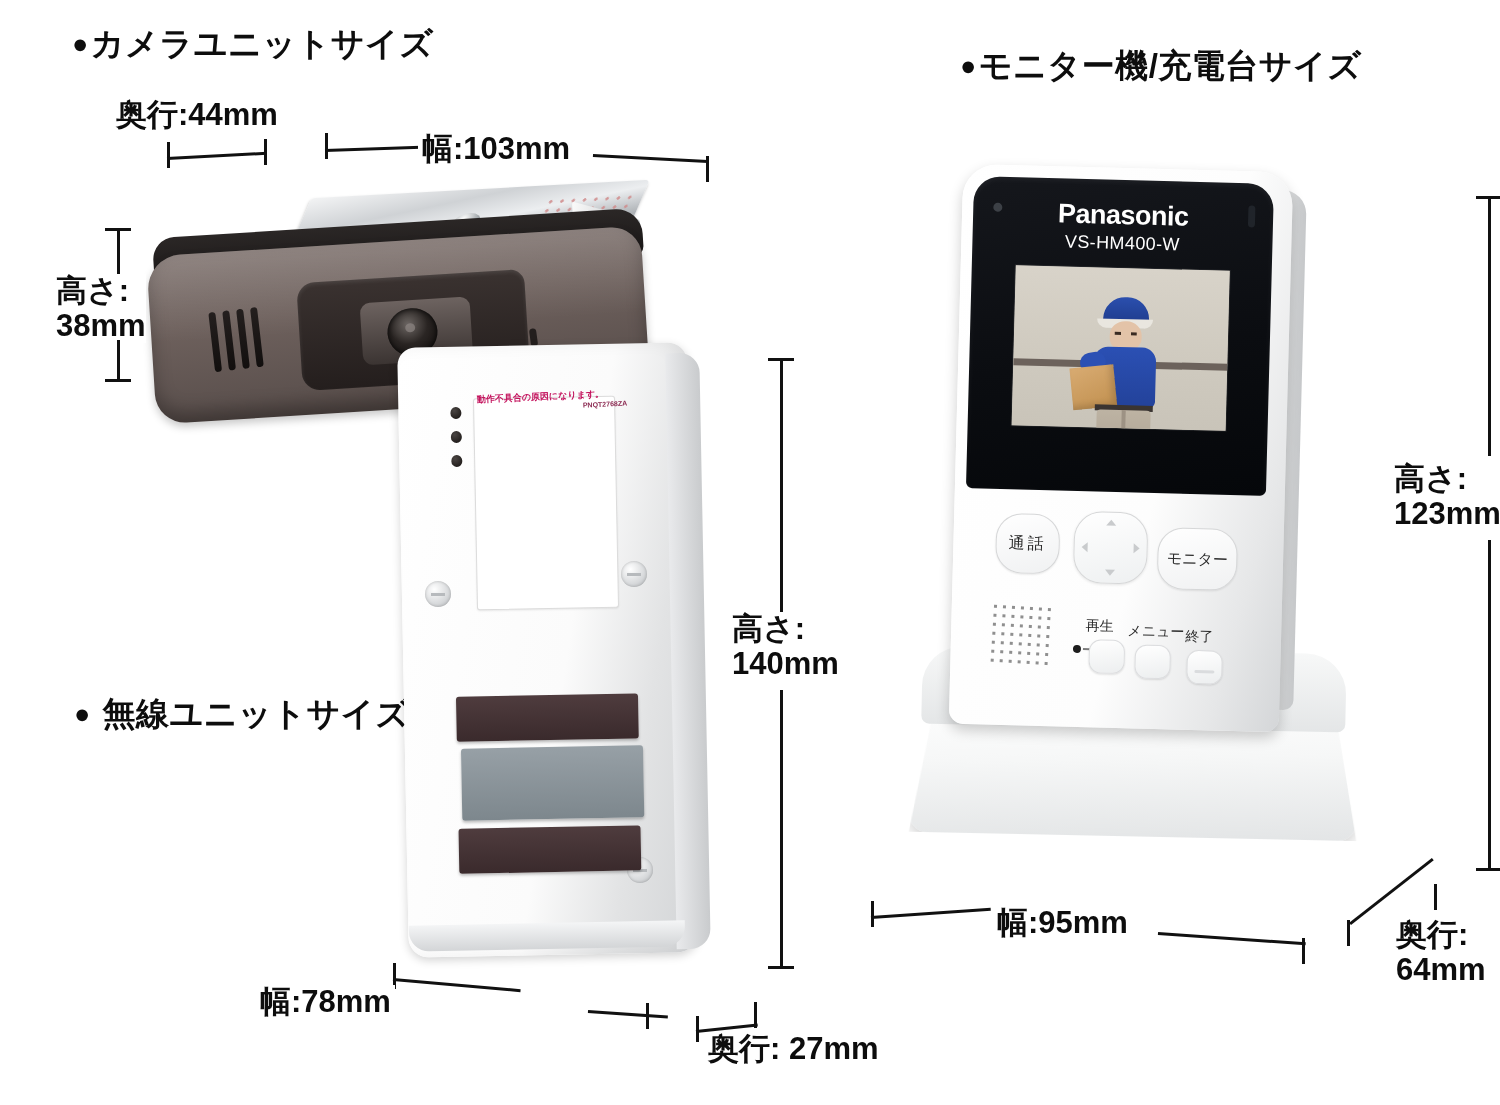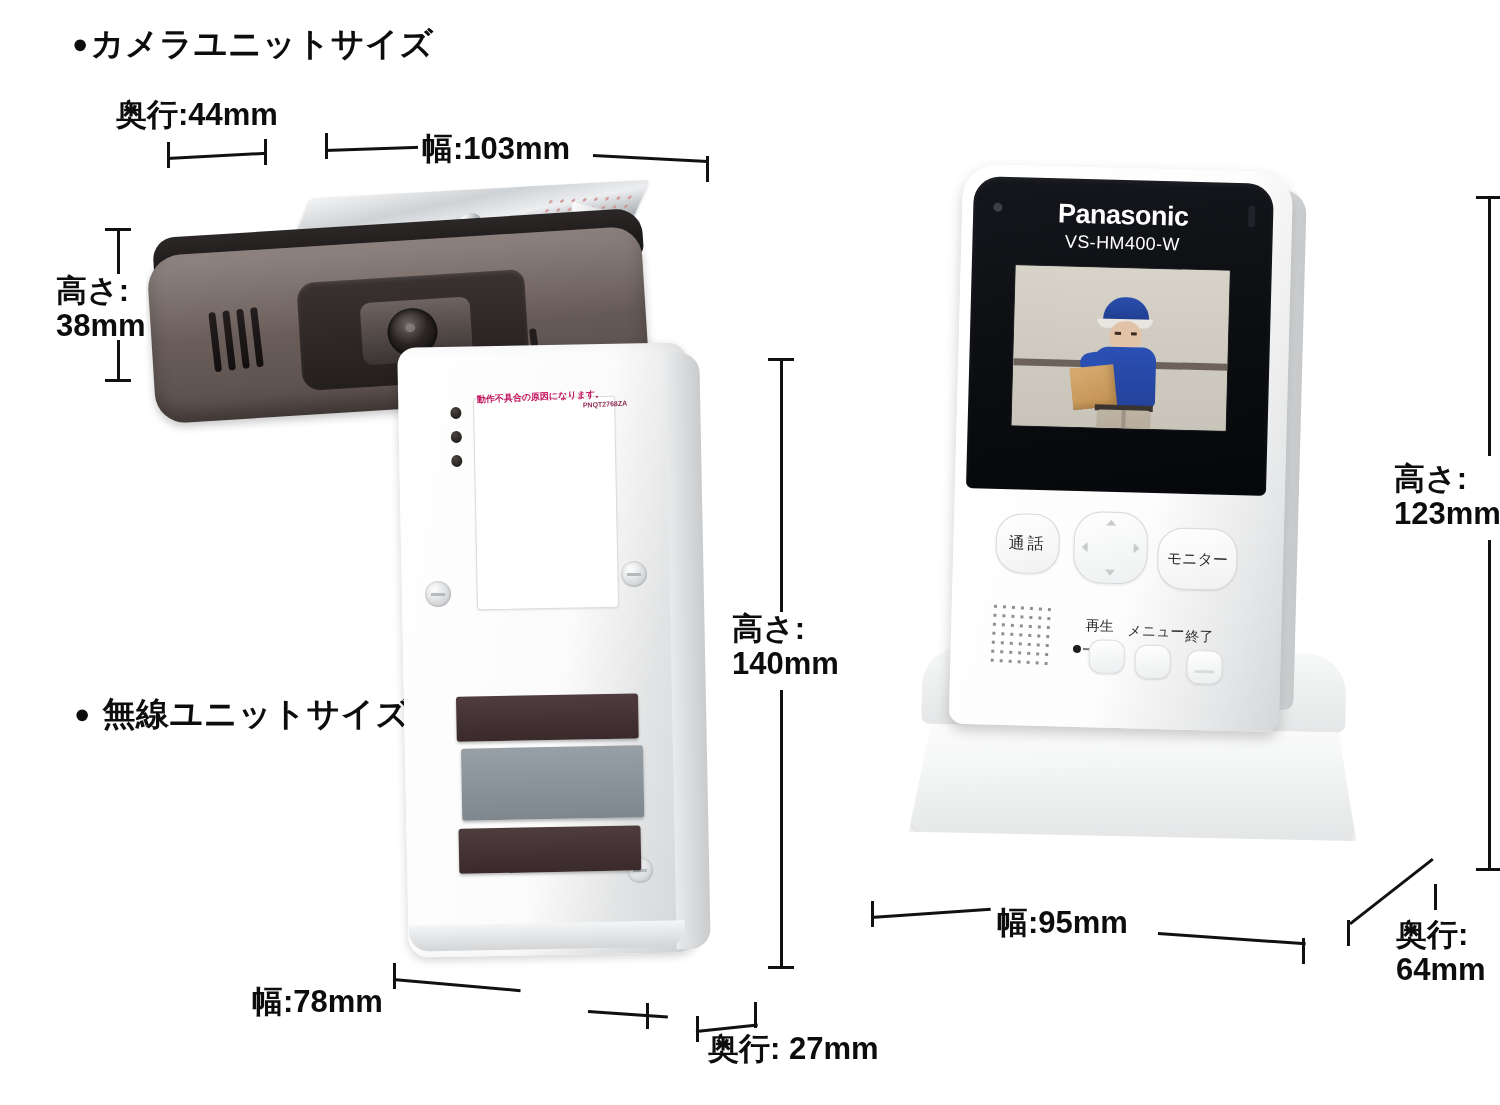--- a/index.html
+++ b/index.html
@@ -319,20 +319,23 @@
 </style>
 </head>
 <body>
 
 <div class="stage">
 
   <div class="abs heading" style="left:24px;top:22px;">
     <span class="bullet">●</span><span>カメラユニットサイズ</span>
   </div>
 
+  <div class="abs heading" style="left:912px;top:44px;">
+    <span class="bullet">●</span><span>モニター機/充電台サイズ</span>
+  </div>
 
   <div class="abs heading" style="left:26px;top:692px;">
     <span class="bullet">●</span>
     <span>無線ユニットサイズ</span>
   </div>
 
   <div class="camera-wrap">
     <div class="bracket"></div>
     <div class="bracket-dots"></div>
     <div class="bracket-edge"></div>
@@ -477,21 +480,21 @@
   <div class="abs vline" style="left:732px;top:358px;height:255px;"></div>
   <div class="abs dim two" style="left:684px;top:612px;">
     <span>高さ:</span><br>
     <span>140mm</span>
   </div>
   <div class="abs vline" style="left:732px;top:690px;height:278px;"></div>
   <div class="abs cap-h" style="left:720px;top:966px;"></div>
 
   <div class="abs cap-v" style="left:345px;top:963px;"></div>
   <div class="abs hline" style="left:345px;top:978px;width:128px;transform:rotate(5deg);"></div>
-  <div class="abs dim" style="left:200px;top:985px;padding:0 4px;">幅:78mm</div>
+  <div class="abs dim" style="left:208px;top:985px;padding:0 4px;">幅:78mm</div>
   <div class="abs hline" style="left:540px;top:1010px;width:80px;transform:rotate(4deg);"></div>
   <div class="abs cap-v" style="left:598px;top:1003px;"></div>
 
   <div class="abs cap-v" style="left:648px;top:1016px;"></div>
   <div class="abs hline" style="left:648px;top:1030px;width:62px;transform:rotate(-6deg);"></div>
   <div class="abs cap-v" style="left:706px;top:1002px;"></div>
   <div class="abs dim" style="left:660px;top:1032px;">奥行: 27mm</div>
 
   <div class="abs cap-h" style="left:1428px;top:196px;"></div>
   <div class="abs vline" style="left:1440px;top:196px;height:260px;"></div>

